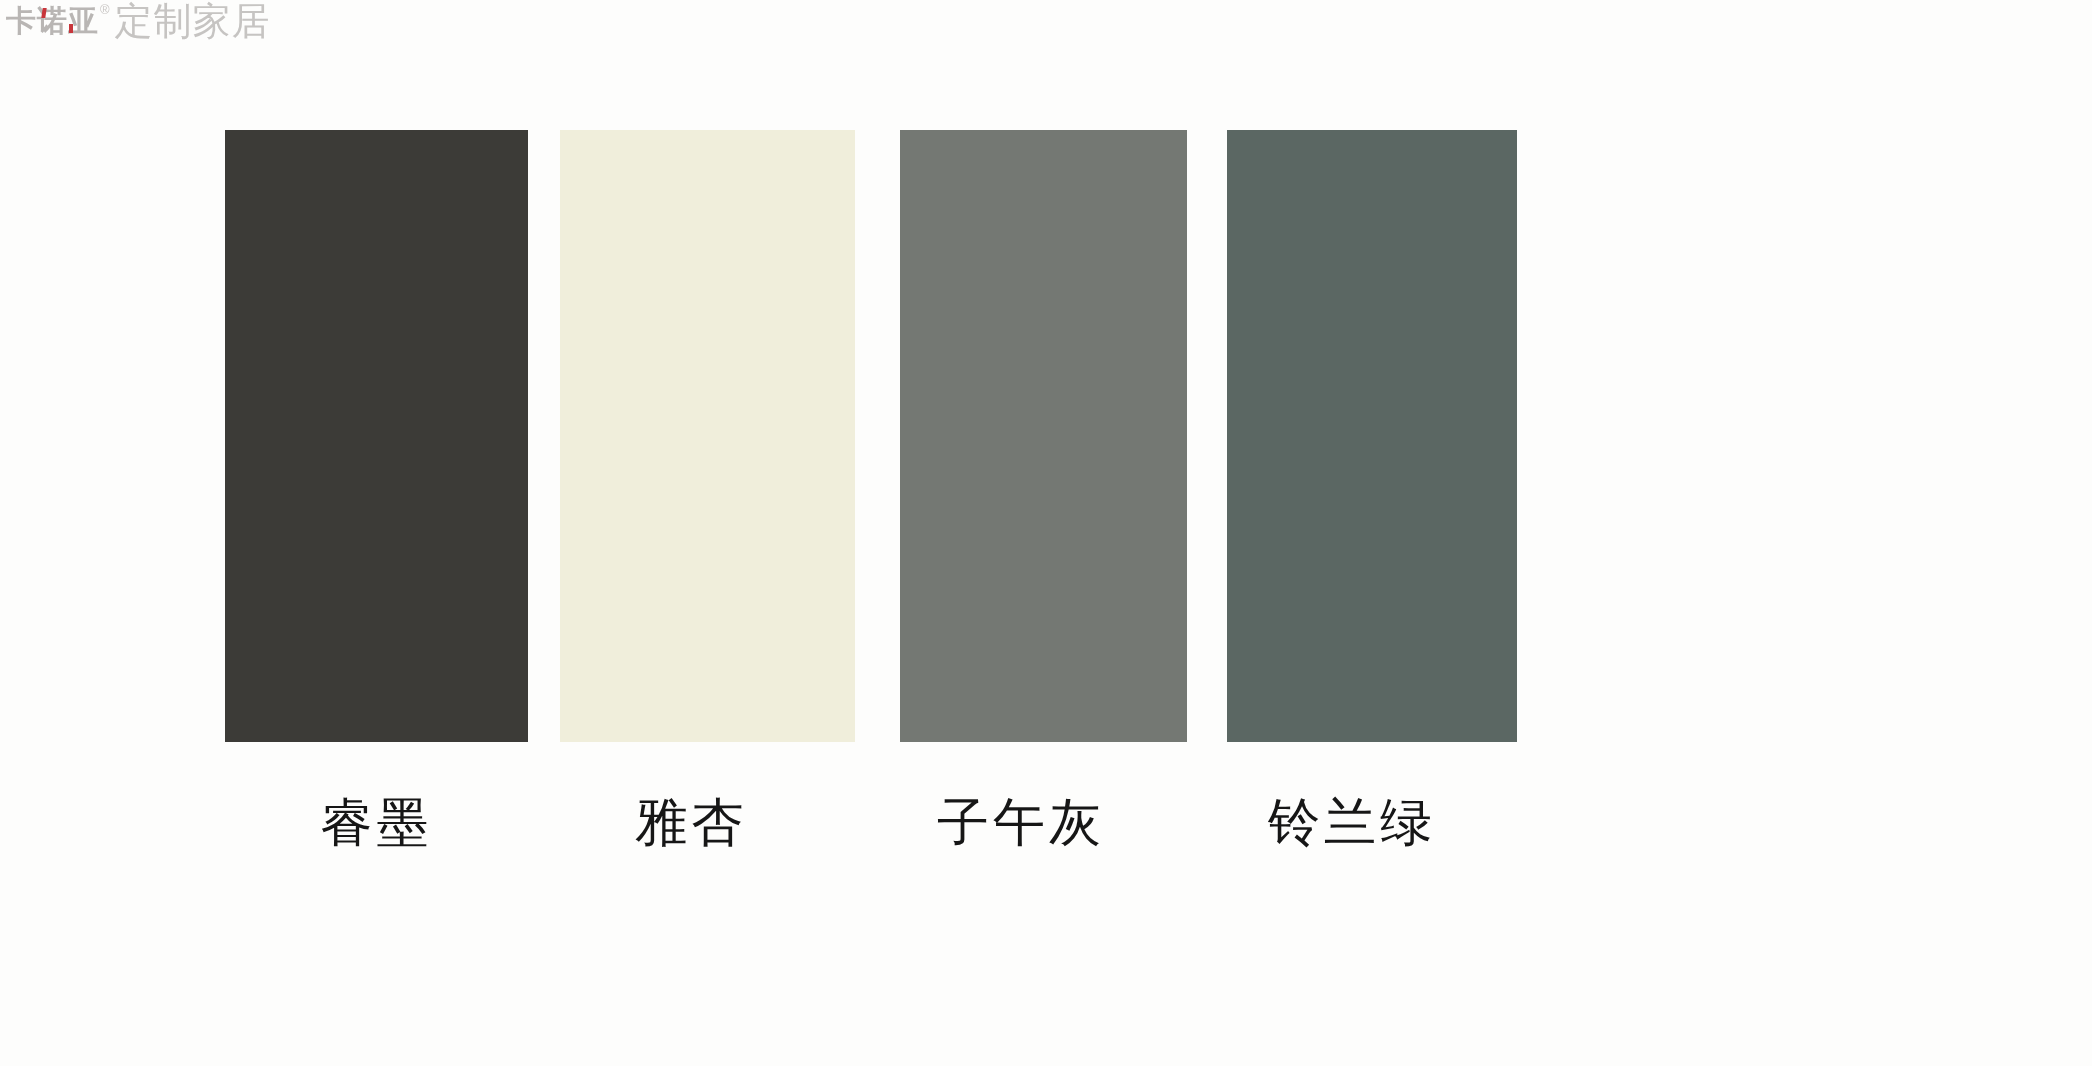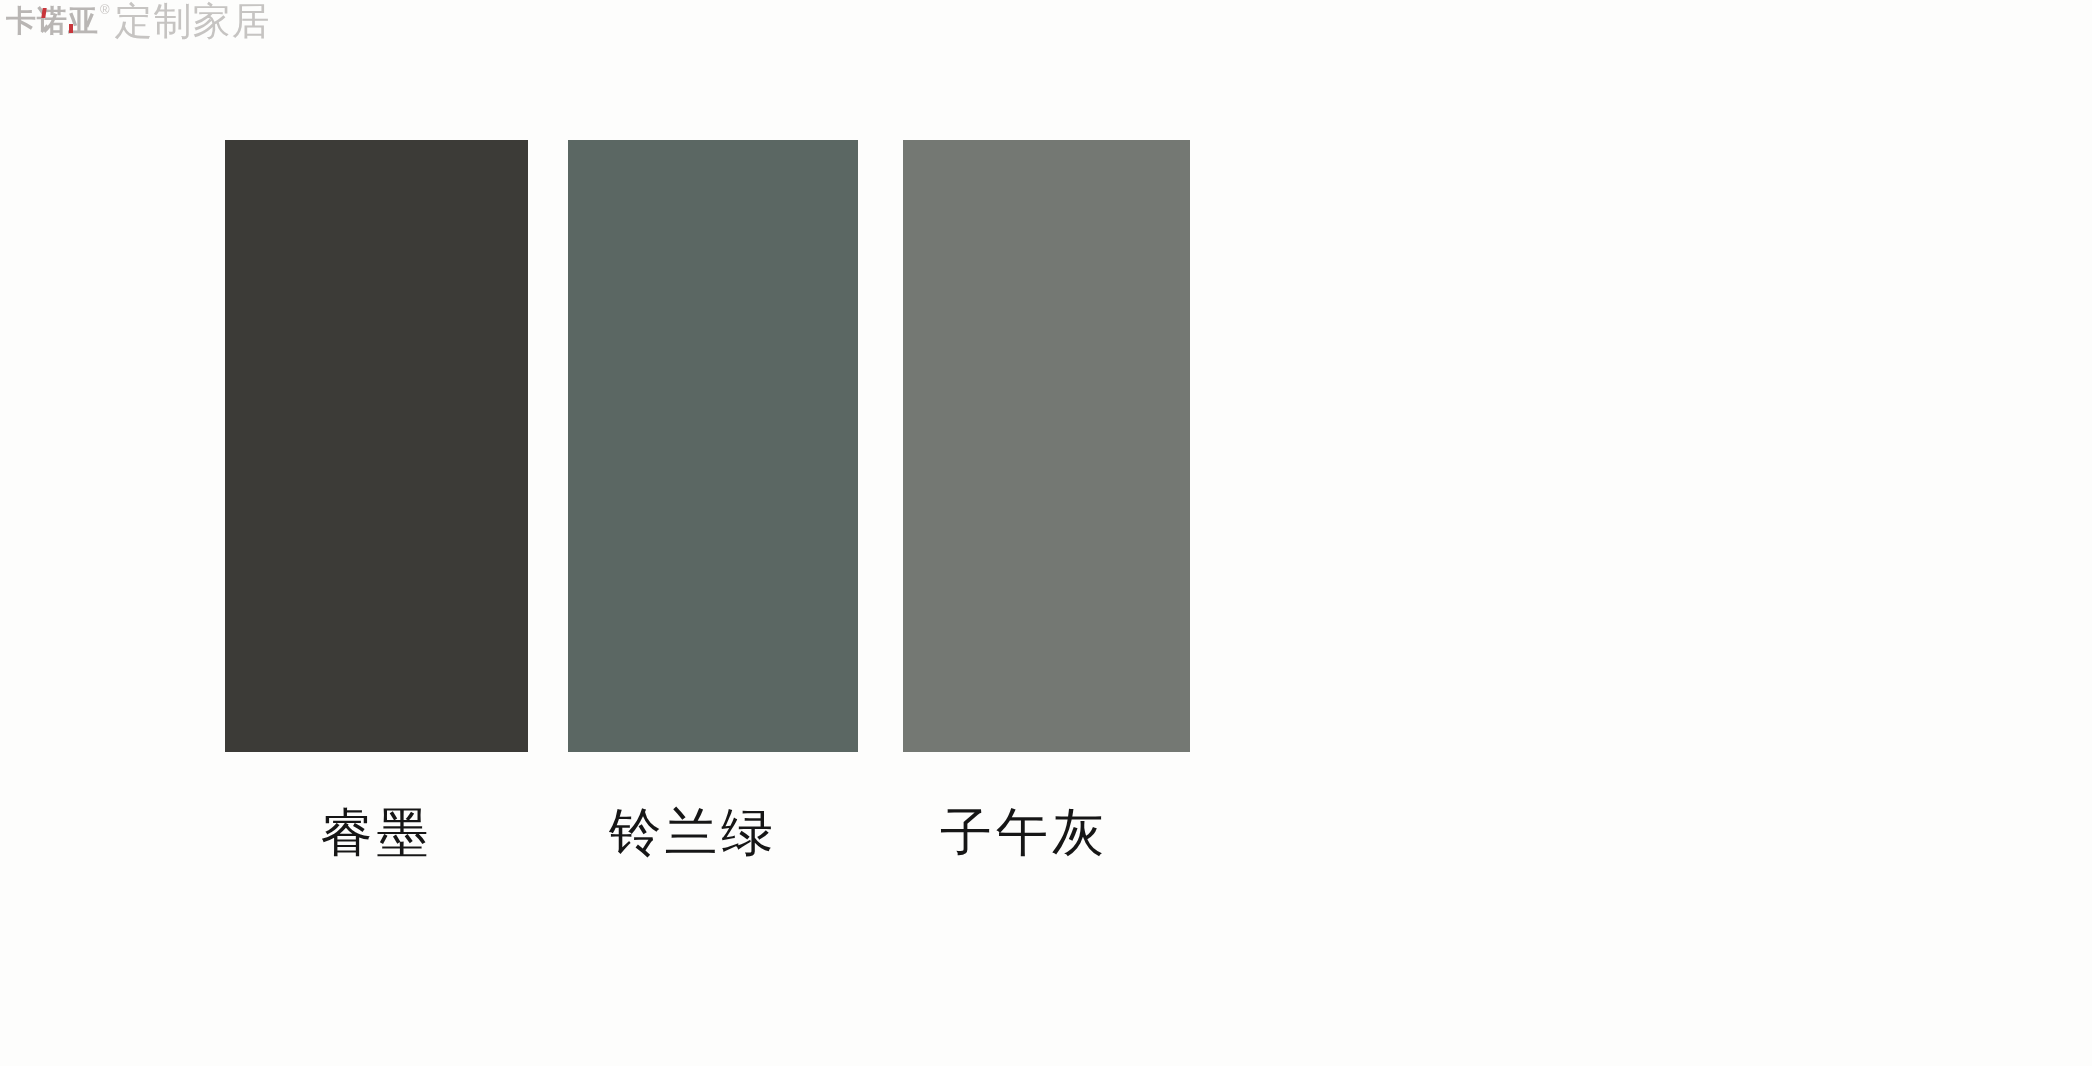--- a/index.html
+++ b/index.html
@@ -60,21 +60,21 @@
     color: #C6C4C2;
     letter-spacing: 1px;
     margin-left: 5px;
     font-family: "Liberation Sans", "DejaVu Sans", sans-serif;
   }
 
   
   .palette {
     position: absolute;
     left: 225px;
-    top: 140px;
+    top: 130px;
     display: flex;
     align-items: flex-start;
   }
   .swatch-cell {
     display: flex;
     flex-direction: column;
     align-items: center;
   }
   .swatch-chip {
     display: block;
@@ -102,25 +102,29 @@
   <span class="brand-sub">定制家居</span>
 </div>
 
 <div class="palette">
 
   <div class="swatch-cell">
     <span class="swatch-chip" style="background-color: rgb(60, 59, 55); width: 303px; height: 612px;"></span>
     <span class="swatch-label">睿墨</span>
   </div>
 
-
   <div class="swatch-cell">
-    <span class="swatch-chip" style="background-color: rgb(91, 103, 99); width: 290px; height: 612px; margin-left: 40px;"></span>
-    <span class="swatch-label">铃兰绿</span>
+    <span class="swatch-chip" style="background-color: rgb(240, 238, 219); width: 295px; height: 612px; margin-left: 32px;"></span>
+    <span class="swatch-label">雅杏</span>
   </div>
 
   <div class="swatch-cell">
     <span class="swatch-chip" style="background-color: rgb(116, 120, 115); width: 287px; height: 612px; margin-left: 45px;"></span>
     <span class="swatch-label">子午灰</span>
   </div>
 
+  <div class="swatch-cell">
+    <span class="swatch-chip" style="background-color: rgb(91, 103, 99); width: 290px; height: 612px; margin-left: 40px;"></span>
+    <span class="swatch-label">铃兰绿</span>
+  </div>
+
 
 </div>
 
 </body></html>

